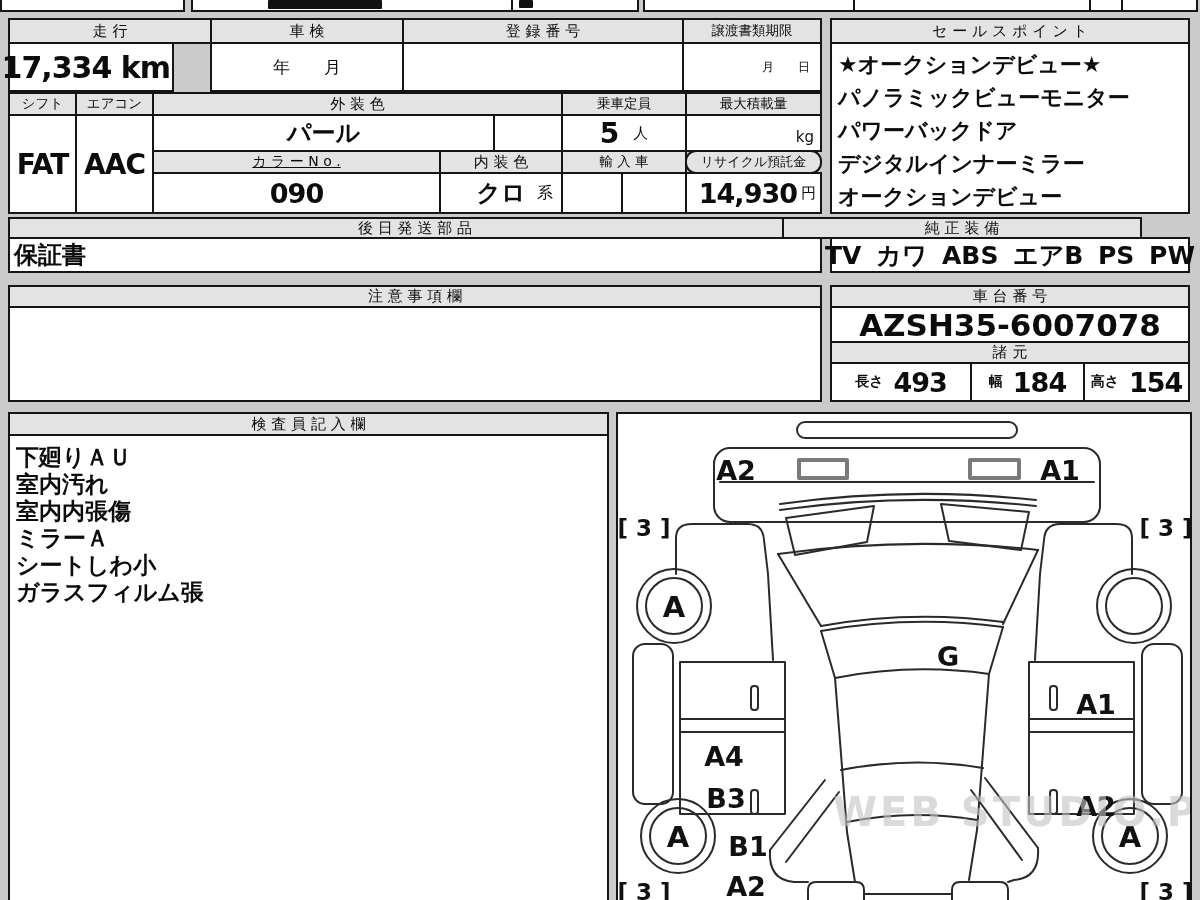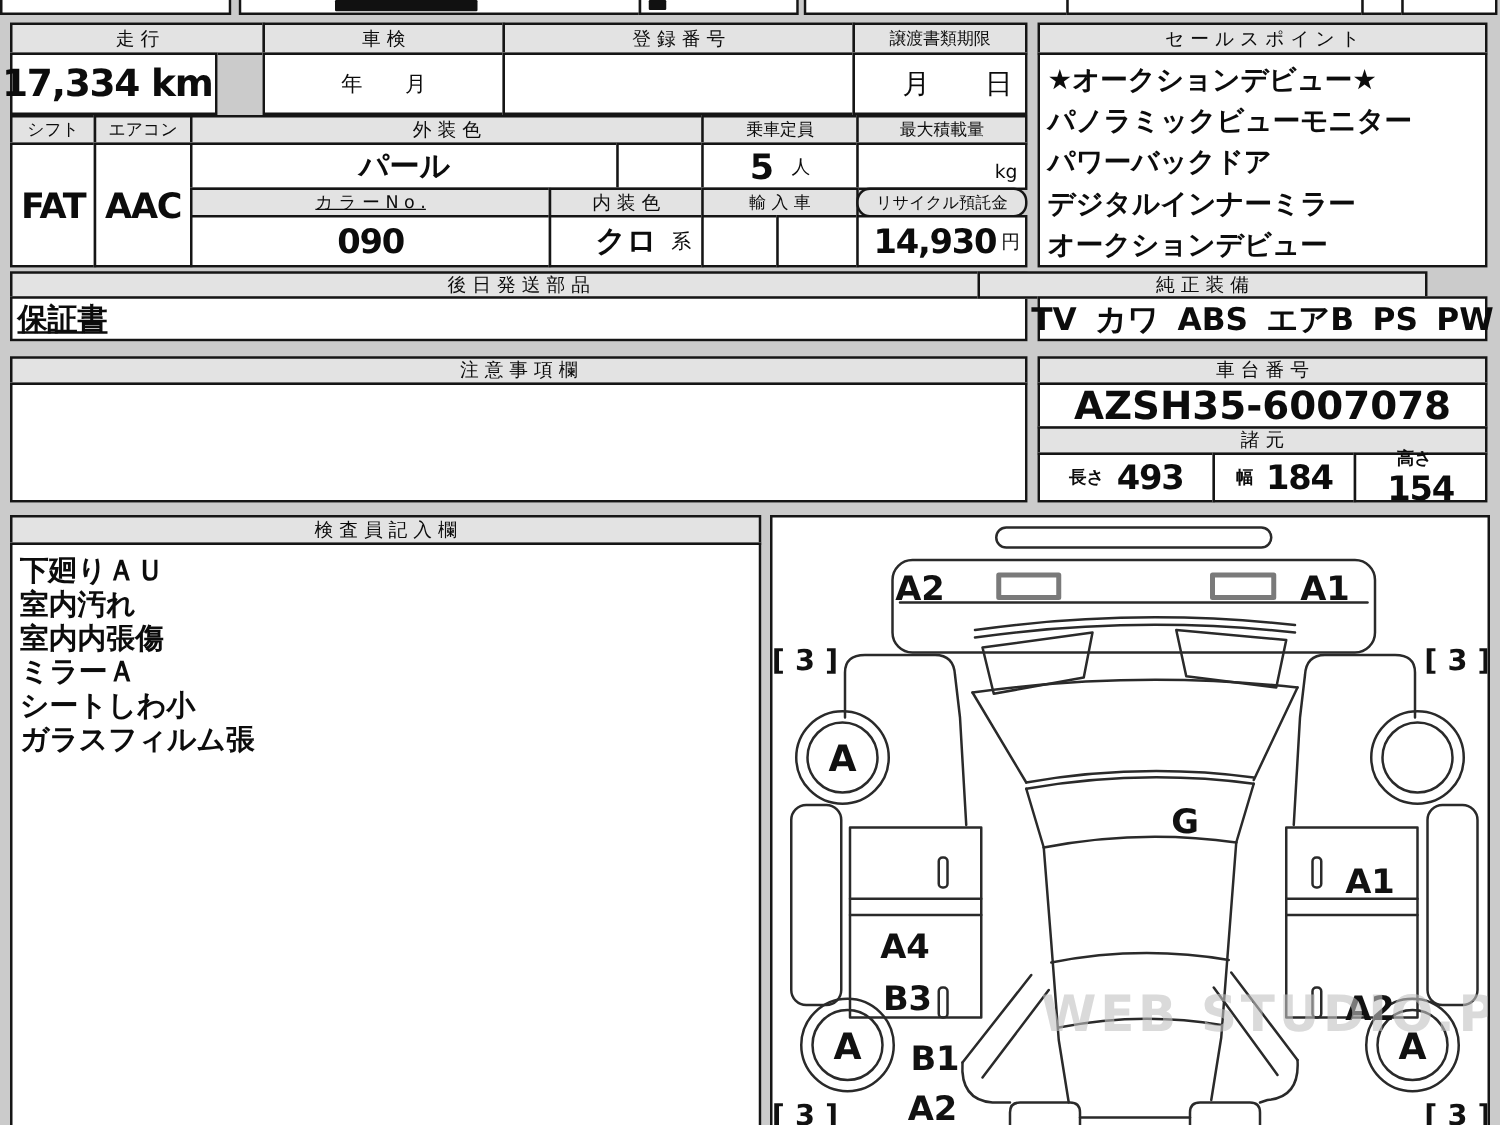--- a/index.html
+++ b/index.html
@@ -36,21 +36,21 @@
   <div class="remnant" style="left:519px;top:0;width:14px;height:8px;"></div>
 
   <div class="cell hd" style="left:8px;top:18px;width:204px;height:26px;">走 行</div>
   <div class="cell hd" style="left:210px;top:18px;width:194px;height:26px;">車 検</div>
   <div class="cell hd" style="left:402px;top:18px;width:282px;height:26px;">登 録 番 号</div>
   <div class="cell hd small" style="left:682px;top:18px;width:140px;height:26px;">譲渡書類期限</div>
 
   <div class="cell val big right" style="left:8px;top:42px;width:166px;height:50px;font-size:30px;padding-right:2px;">17,334 km</div>
   <div class="cell val plain" style="left:210px;top:42px;width:194px;height:50px;font-size:17px;">年　　月</div>
   <div class="cell" style="left:402px;top:42px;width:282px;height:50px;"></div>
-  <div class="cell val plain right" style="left:682px;top:42px;width:140px;height:50px;font-size:22px;padding-right:10px;">月　　日</div>
+  <div class="cell val plain right" style="left:682px;top:42px;width:140px;height:50px;font-size:12px;padding-right:10px;">月　　日</div>
 
   <div class="cell hd small" style="left:8px;top:92px;width:69px;height:24px;">シフト</div>
   <div class="cell hd small" style="left:75px;top:92px;width:79px;height:24px;">エアコン</div>
   <div class="cell hd" style="left:152px;top:92px;width:411px;height:24px;">外 装 色</div>
   <div class="cell hd small" style="left:561px;top:92px;width:126px;height:24px;">乗車定員</div>
   <div class="cell hd small" style="left:685px;top:92px;width:137px;height:24px;">最大積載量</div>
 
   <div class="cell val" style="left:8px;top:114px;width:69px;height:100px;font-size:28px;letter-spacing:-1px;">FAT</div>
   <div class="cell val" style="left:75px;top:114px;width:79px;height:100px;font-size:28px;letter-spacing:-1px;">AAC</div>
 
@@ -75,21 +75,21 @@
     <span style="position:absolute;right:8px;font-size:16px;font-weight:normal;">系</span>
   </div>
   <div class="cell" style="left:561px;top:172px;width:62px;height:42px;"></div>
   <div class="cell" style="left:621px;top:172px;width:66px;height:42px;"></div>
   <div class="cell val right" style="left:685px;top:172px;width:137px;height:42px;padding-right:4px;">
     <span class="big">14,930</span>
     <span class="unit">円</span>
   </div>
 
   <div class="cell hd" style="left:8px;top:217px;width:814px;height:22px;">後 日 発 送 部 品</div>
-  <div class="cell val" style="left:8px;top:237px;width:814px;height:36px;justify-content:flex-start;padding-left:4px;font-size:24px;text-decoration:underline;">保証書</div>
+  <div class="cell val" style="left:8px;top:237px;width:814px;height:36px;justify-content:flex-start;padding-left:4px;font-size:24px;">保証書</div>
 
   <div class="cell hd" style="left:830px;top:18px;width:360px;height:26px;">セ ー ル ス ポ イ ン ト</div>
   <div class="cell lines" style="left:830px;top:42px;width:360px;height:172px;font-size:22px;line-height:33px;">
     <div>★オークションデビュー★</div>
     <div>パノラミックビューモニター</div>
     <div>パワーバックドア</div>
     <div>デジタルインナーミラー</div>
     <div>オークションデビュー</div>
   </div>
 
@@ -103,21 +103,21 @@
   <div class="cell val" style="left:830px;top:306px;width:360px;height:37px;font-size:31px;letter-spacing:0;">AZSH35-6007078</div>
   <div class="cell hd" style="left:830px;top:341px;width:360px;height:23px;">諸 元</div>
   <div class="cell val" style="left:830px;top:362px;width:142px;height:40px;">
     <span class="dimlabel">長さ</span>
     <span class="big">493</span>
   </div>
   <div class="cell val" style="left:970px;top:362px;width:115px;height:40px;">
     <span class="dimlabel">幅</span>
     <span class="big">184</span>
   </div>
-  <div class="cell val" style="left:1083px;top:362px;width:107px;height:40px;flex-direction:column;">
+  <div class="cell val" style="left:1083px;top:362px;width:107px;height:40px;">
     <span class="dimlabel">高さ</span>
     <span class="big">154</span>
   </div>
 
   <div class="cell hd" style="left:8px;top:412px;width:601px;height:24px;">検 査 員 記 入 欄</div>
   <div class="cell lines" style="left:8px;top:434px;width:601px;height:470px;font-size:23px;line-height:27px;padding-top:8px;">
     <div>下廻りＡＵ</div>
     <div>室内汚れ</div>
     <div>室内内張傷</div>
     <div>ミラーＡ</div>

